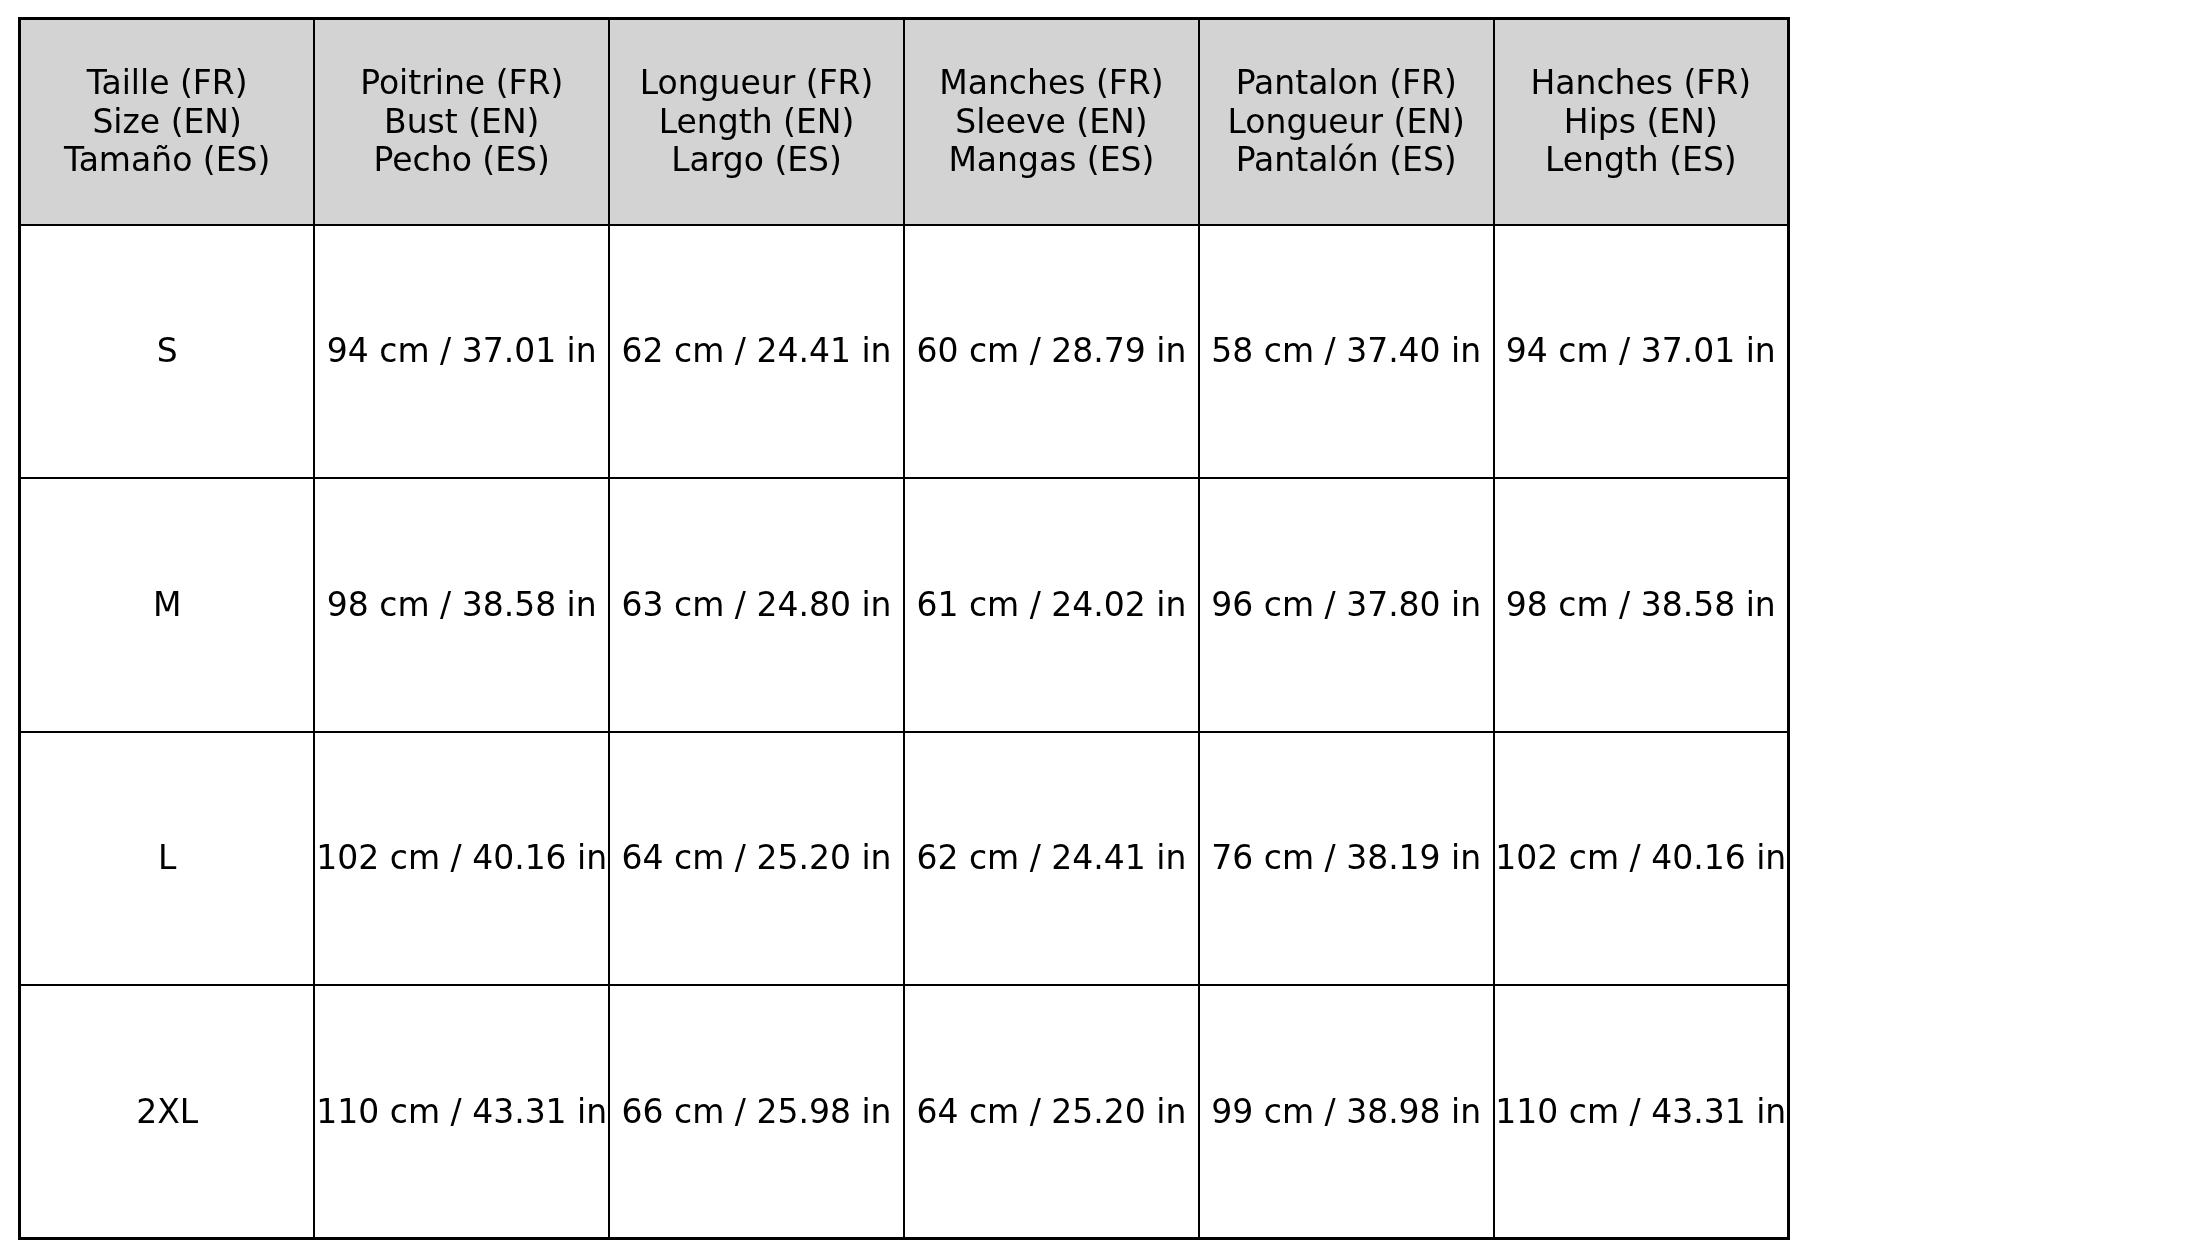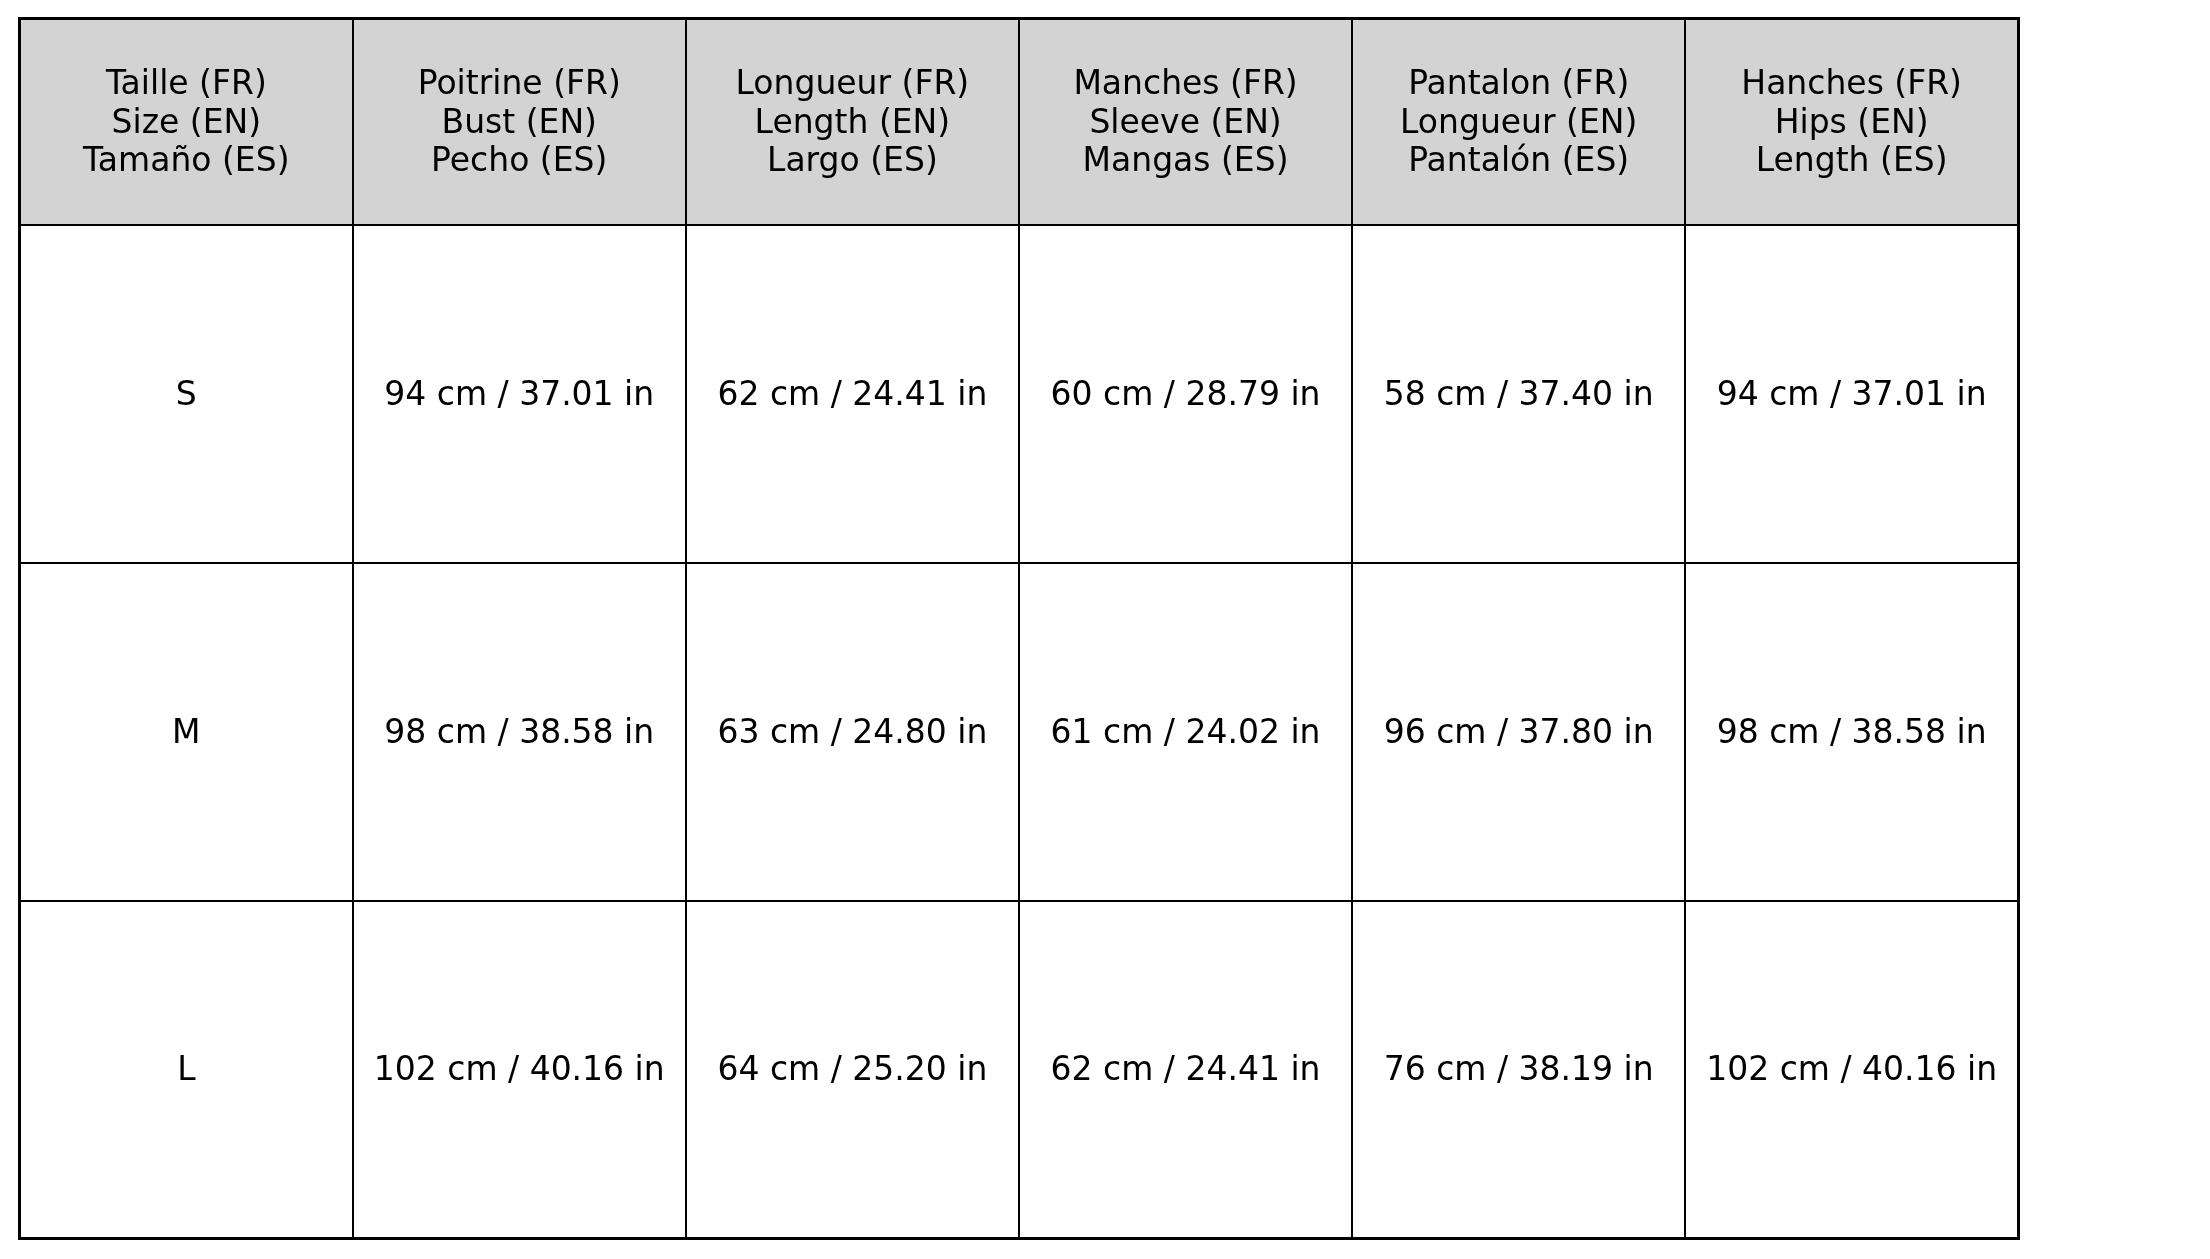--- a/index.html
+++ b/index.html
@@ -18,21 +18,21 @@
     width: 2210px;
     height: 1259px;
     position: relative;
     font-family: "DejaVu Sans", sans-serif;
     color: var(--text-color);
   }
   table.size-chart {
     position: absolute;
     left: 18px;
     top: 17px;
-    width: 2002px;
+    width: 1772px;
     height: 1223px;
     border-collapse: collapse;
     table-layout: fixed;
     border: 3px solid var(--border-color);
   }
   .size-chart th,
   .size-chart td {
     border: 2px solid var(--border-color);
     text-align: center;
     vertical-align: middle;
@@ -102,14 +102,22 @@
       <td>98 cm / 38.58 in</td>
     </tr>
     <tr>
       <td>L</td>
       <td>102 cm / 40.16 in</td>
       <td>64 cm / 25.20 in</td>
       <td>62 cm / 24.41 in</td>
       <td>76 cm / 38.19 in</td>
       <td>102 cm / 40.16 in</td>
     </tr>
+    <tr>
+      <td>2XL</td>
+      <td>110 cm / 43.31 in</td>
+      <td>66 cm / 25.98 in</td>
+      <td>64 cm / 25.20 in</td>
+      <td>99 cm / 38.98 in</td>
+      <td>110 cm / 43.31 in</td>
+    </tr>
   </tbody>
 </table>
 
 </body></html>

